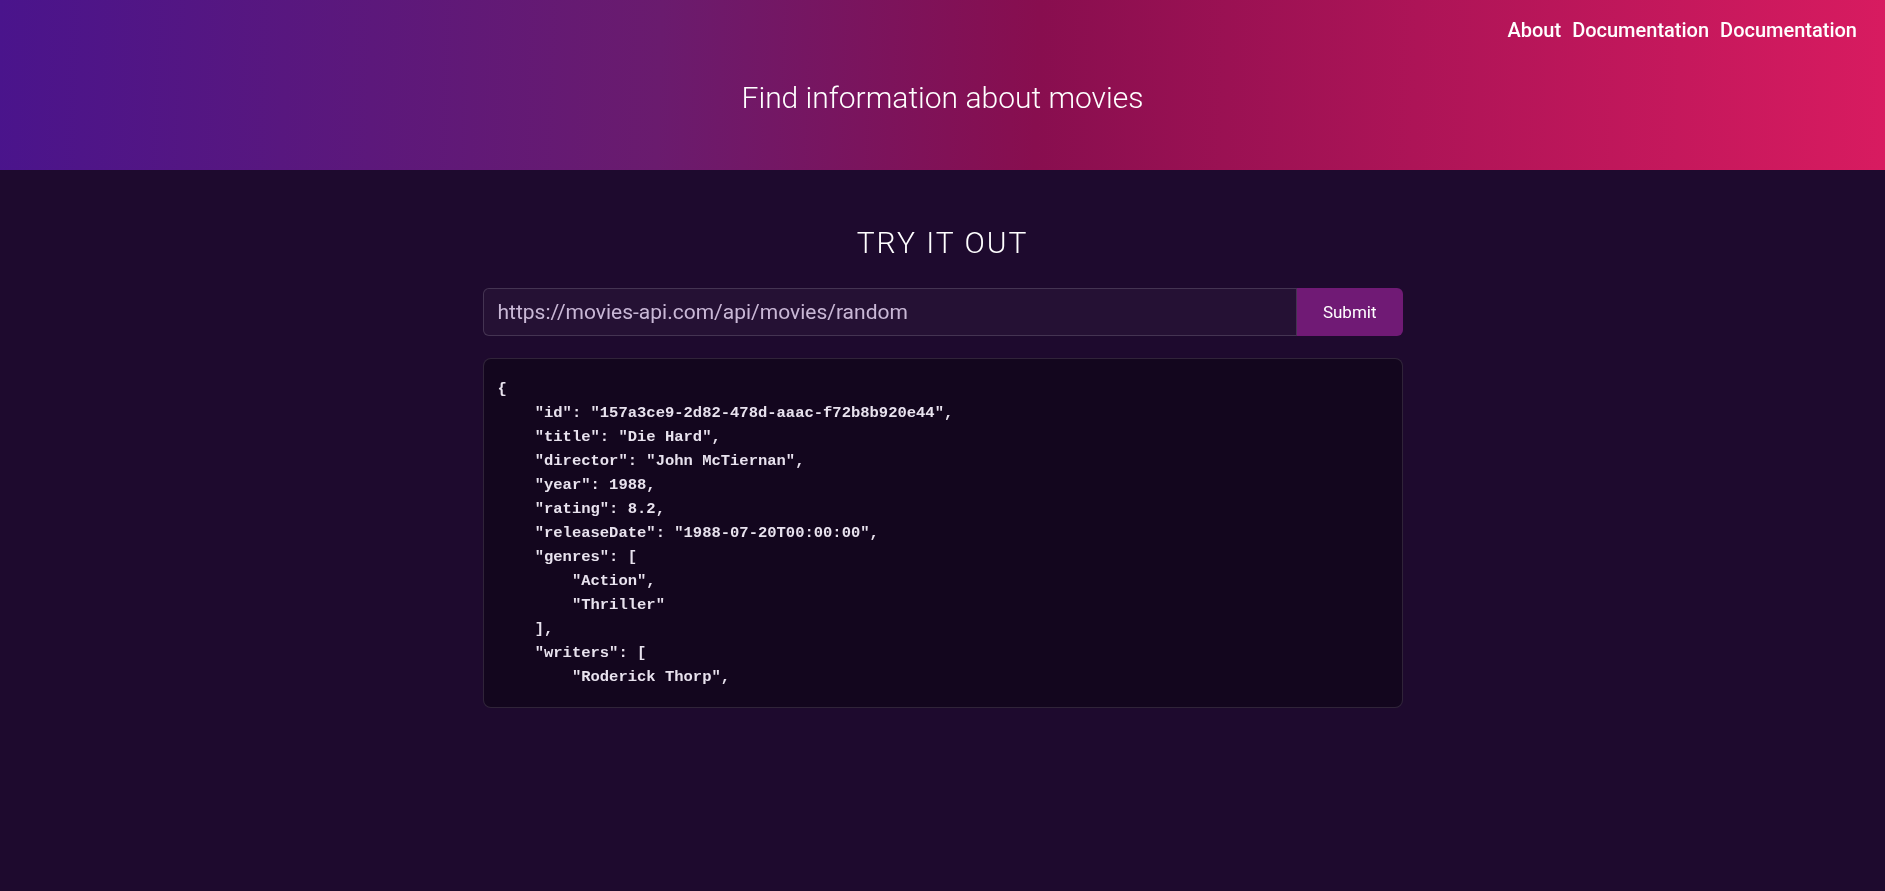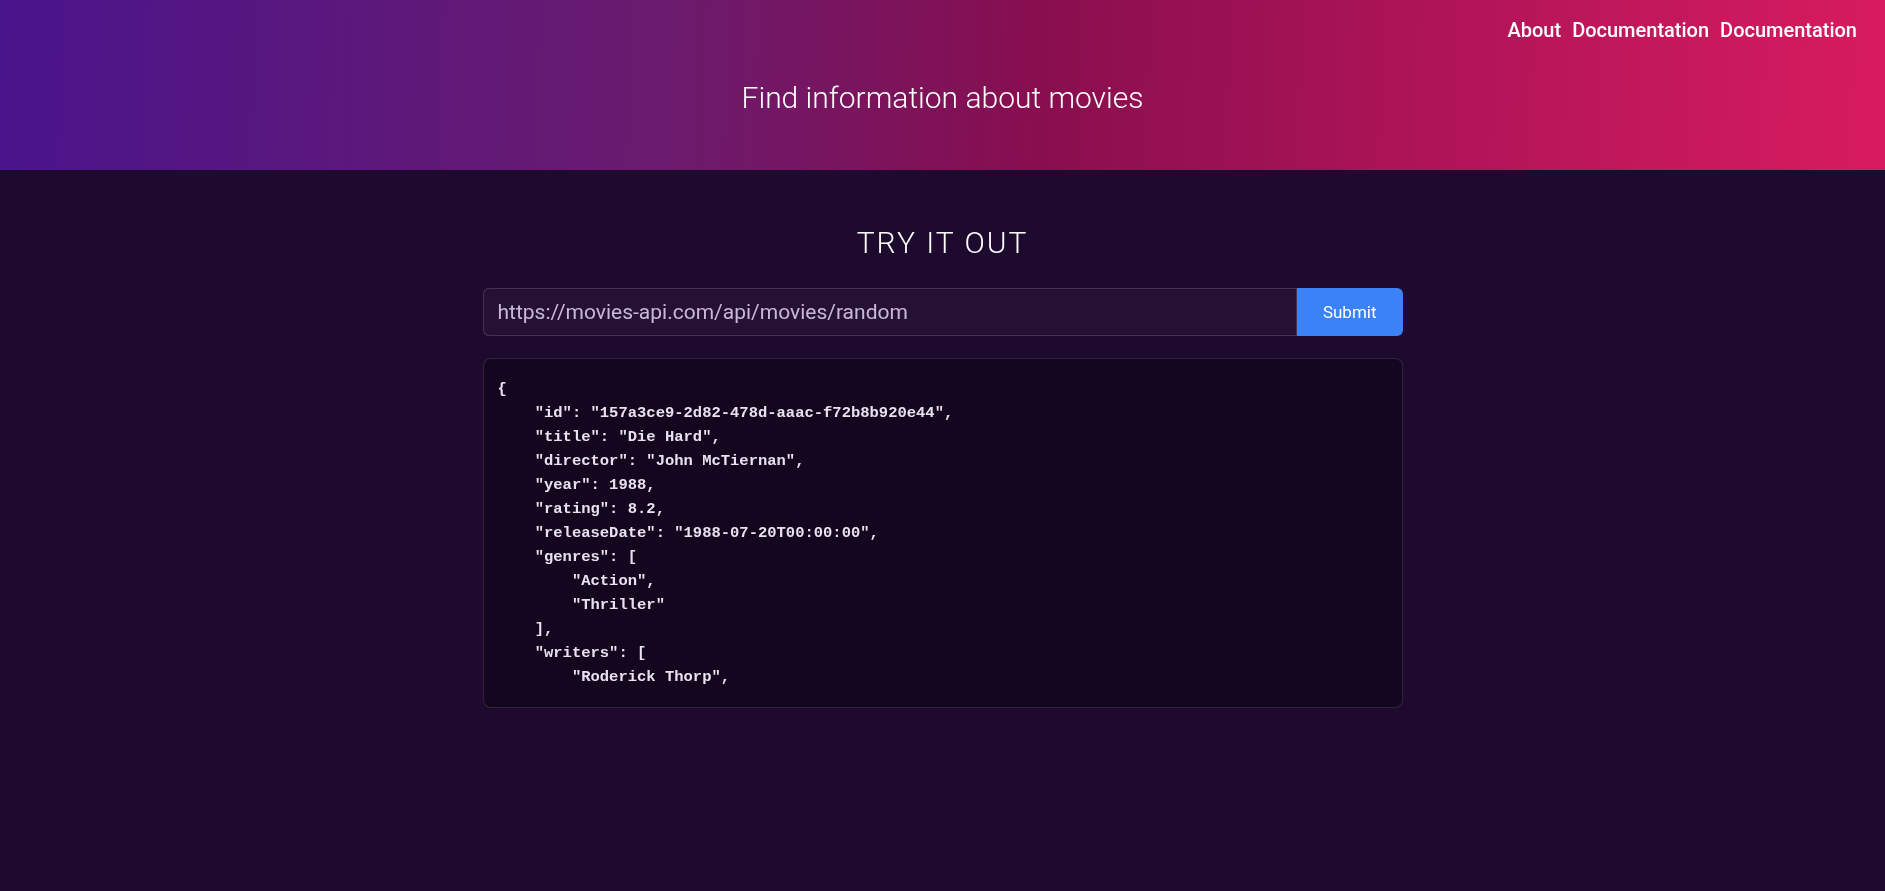--- a/index.html
+++ b/index.html
@@ -72,21 +72,21 @@
       font-size: 21px;
       font-weight: 400;
       color: #c9b8d6;
       outline: none;
       font-family: inherit;
     }
     .url-input::placeholder {
       color: #c9b8d6;
     }
     .submit-btn {
-      background: #3b82f6;
+      background: #701a75;
       border: none;
       color: #fff;
       font-size: 17px;
       padding: 0 26px;
       border-radius: 0 6px 6px 0;
       cursor: pointer;
       font-family: inherit;
     }
     .response-box {
       background: rgba(0,0,0,0.35);

